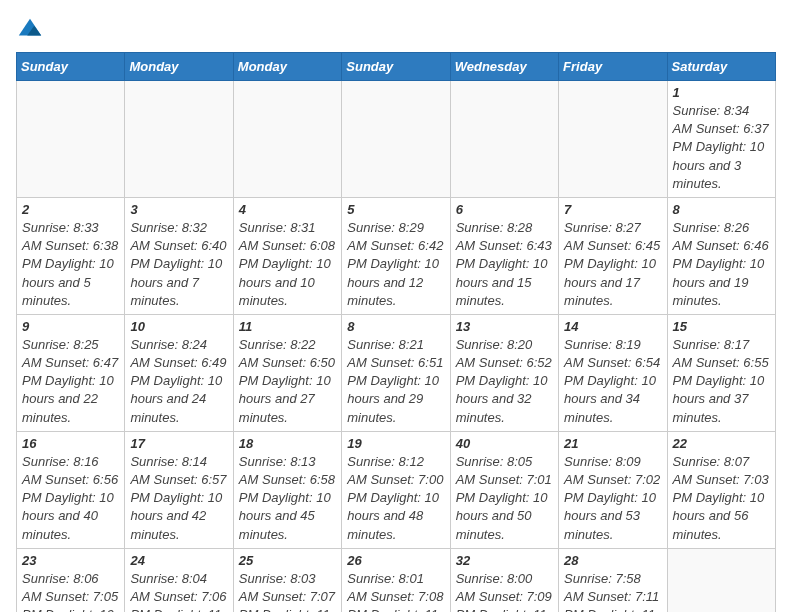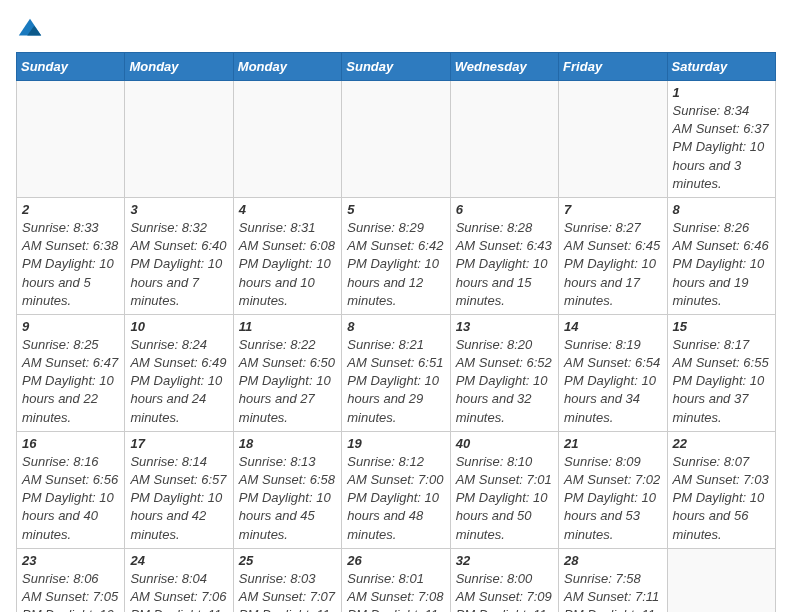--- a/index.html
+++ b/index.html
@@ -239,21 +239,21 @@
 Daylight: 10 hours and 45 minutes.</div>
         </td>
         <td>
           <span class="day-num">19</span>
           <div class="day-info">Sunrise: 8:12 AM
 Sunset: 7:00 PM
 Daylight: 10 hours and 48 minutes.</div>
         </td>
         <td>
           <span class="day-num">40</span>
-          <div class="day-info">Sunrise: 8:10 AM
+          <div class="day-info">Sunrise: 8:05 AM
 Sunset: 7:01 PM
 Daylight: 10 hours and 50 minutes.</div>
         </td>
         <td>
           <span class="day-num">21</span>
           <div class="day-info">Sunrise: 8:09 AM
 Sunset: 7:02 PM
 Daylight: 10 hours and 53 minutes.</div>
         </td>
         <td>

